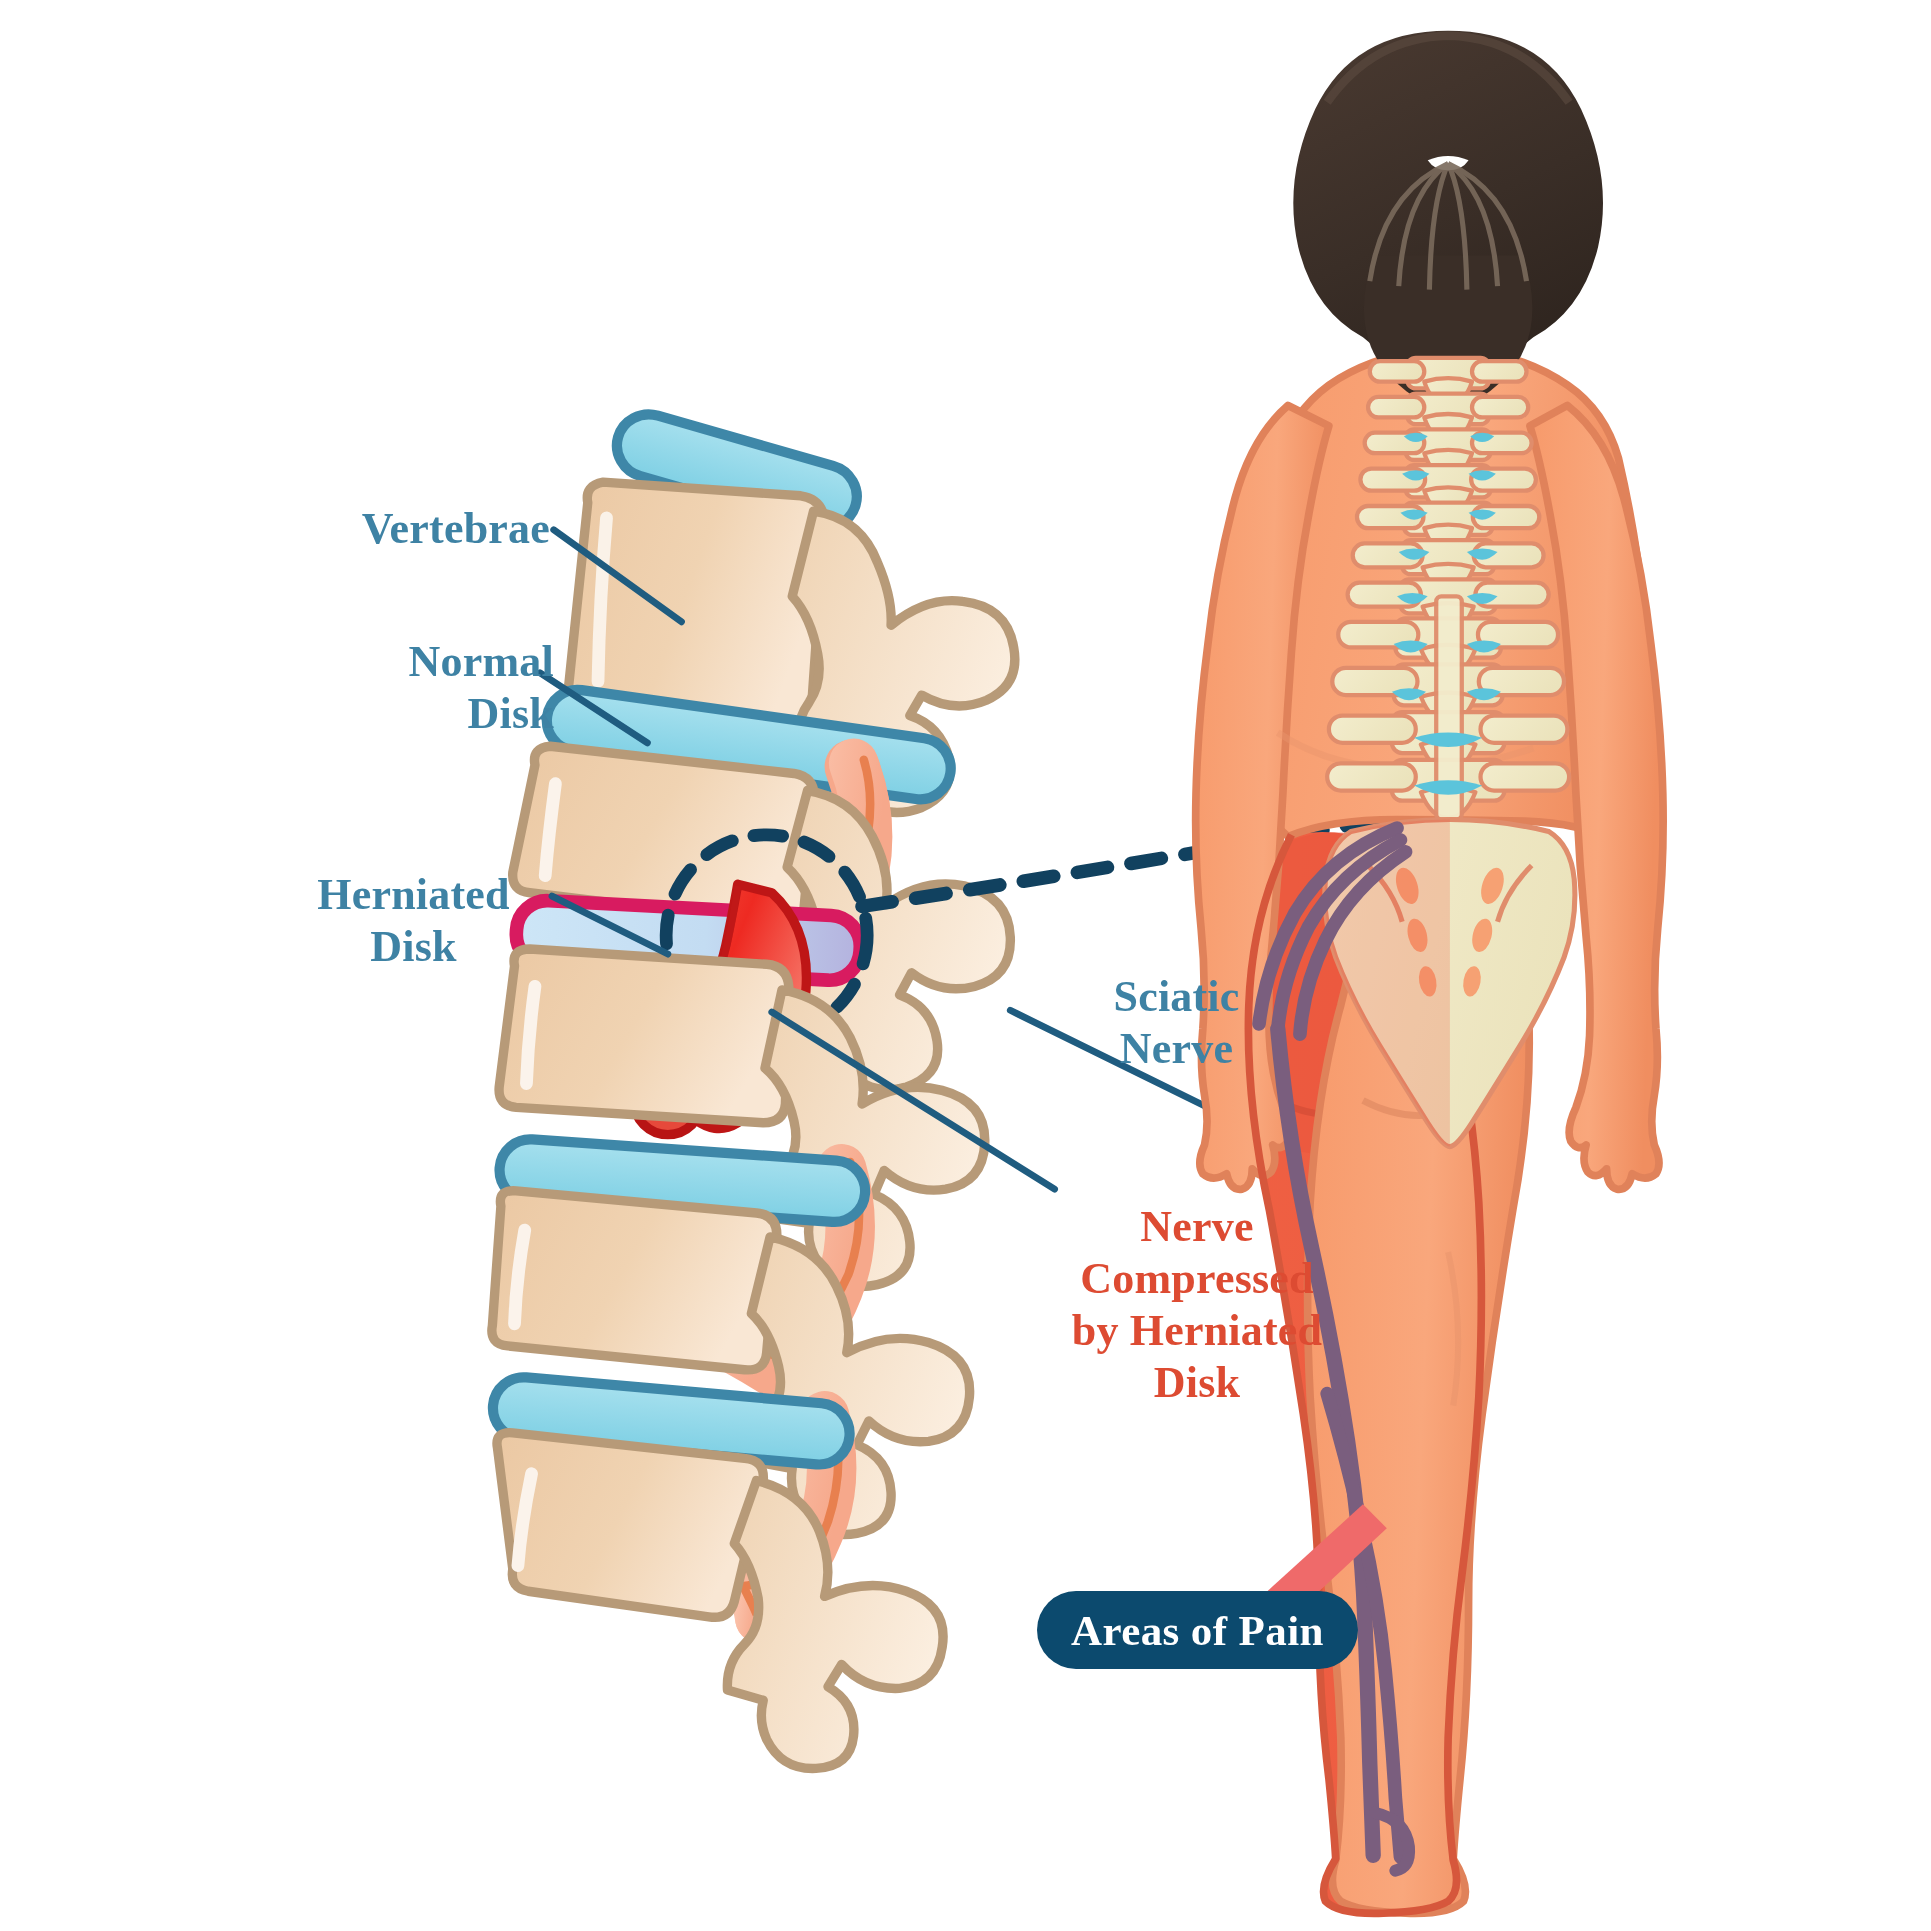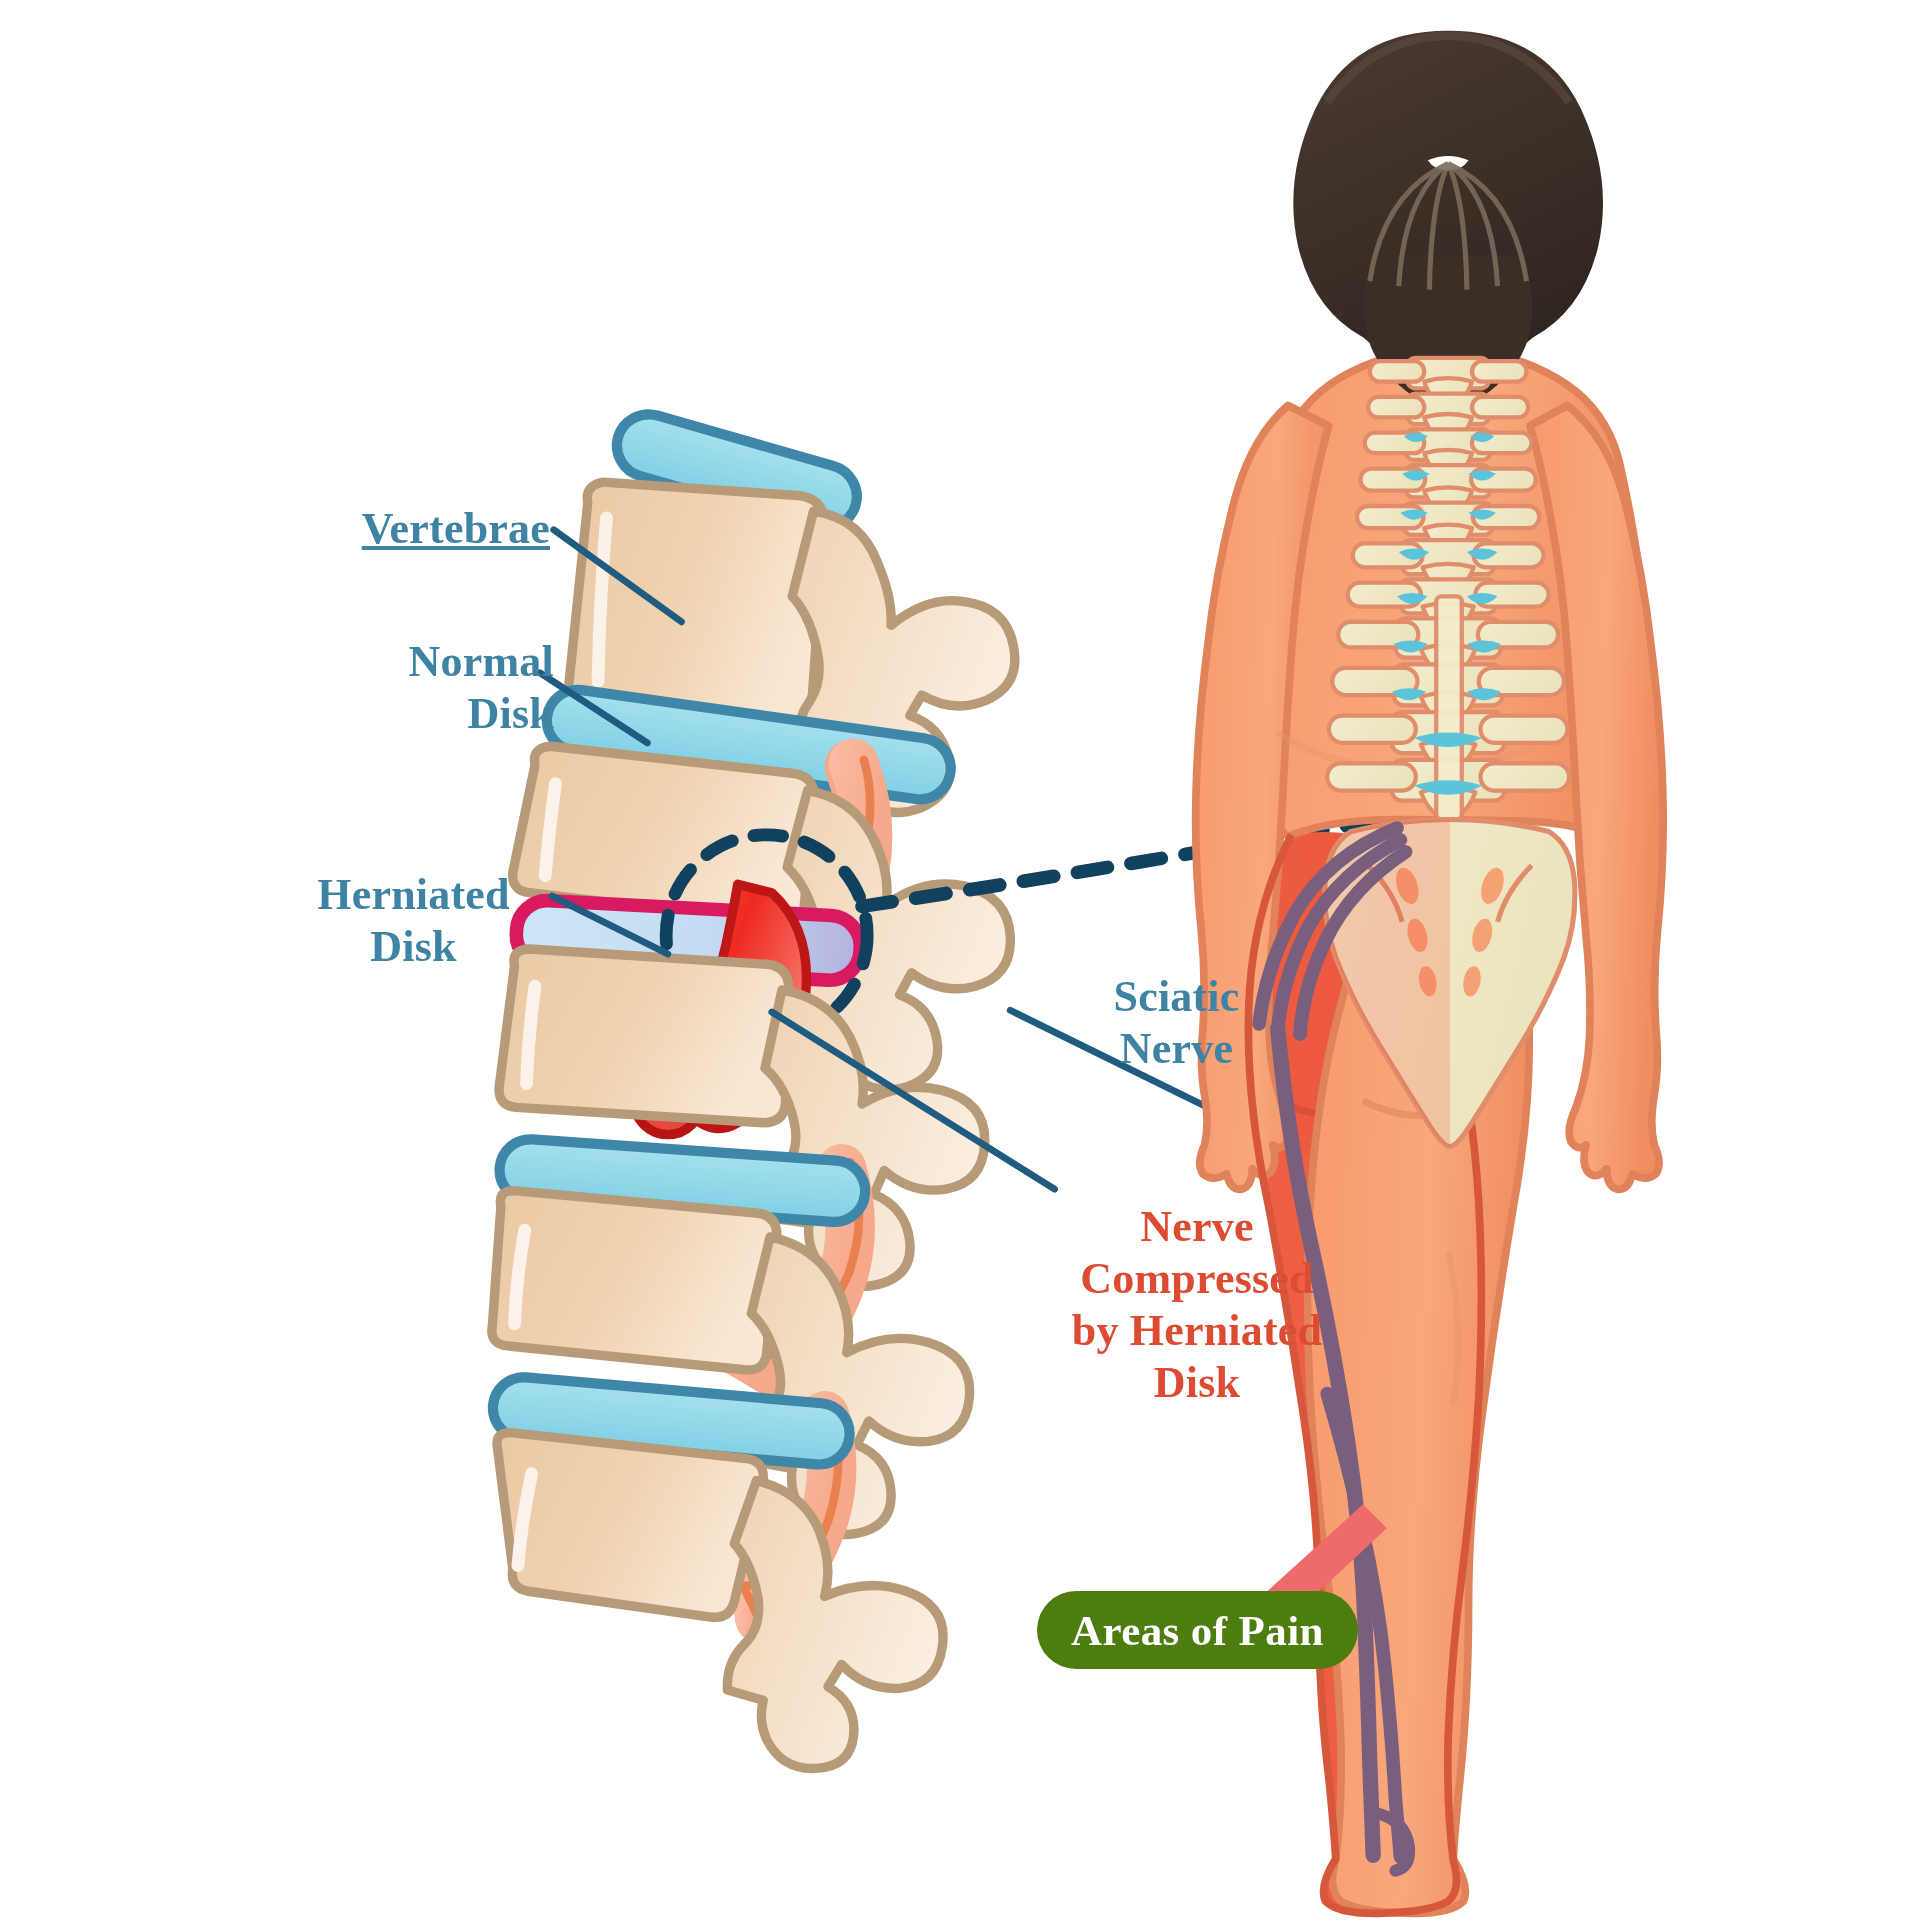--- a/index.html
+++ b/index.html
@@ -16,31 +16,31 @@
     position:absolute;
     font-family:"Liberation Serif", serif;
     font-weight:bold;
     color:#3E82A4;
     line-height:1.18;
     letter-spacing:0.2px;
     white-space:pre-line;
     text-align:center;
   }
   .lbl.red{color:#DD4B32;}
-  #label-vertebrae{left:337px;top:503px;width:213px;font-size:44px;text-align:right;text-decoration:underline;}
+  #label-vertebrae{left:337px;top:503px;width:213px;font-size:44px;text-align:right;}
   #label-normal-disk{left:307px;top:612px;width:247px;font-size:44px;text-align:right;margin-top:24px;}
   #label-herniated-disk{left:273px;top:869px;width:281px;font-size:44px;text-align:center;}
   #label-sciatic-nerve{left:1009px;top:971px;width:247px;font-size:44px;text-align:center;margin-left:44px;}
   #label-nerve-compressed{left:1048px;top:1201px;width:298px;font-size:44px;text-align:center;}
   #label-spine{left:545px;top:1652px;width:341px;font-size:78px;color:#3E82A4;text-align:center;letter-spacing:1.7px;}
 
   #badge-areas-of-pain{
     position:absolute;left:1037px;top:1591px;
     height:78px;padding:0 34px;
-    background:#4d7c0f;border-radius:39px;
+    background:#0c4a6e;border-radius:39px;
     color:#ffffff;font-family:"Liberation Serif", serif;
     font-weight:bold;font-size:43px;
     display:flex;align-items:center;justify-content:center;
     letter-spacing:0.4px;
   }
 </style>
 </head>
 <body>
 
 <div id="stage">

